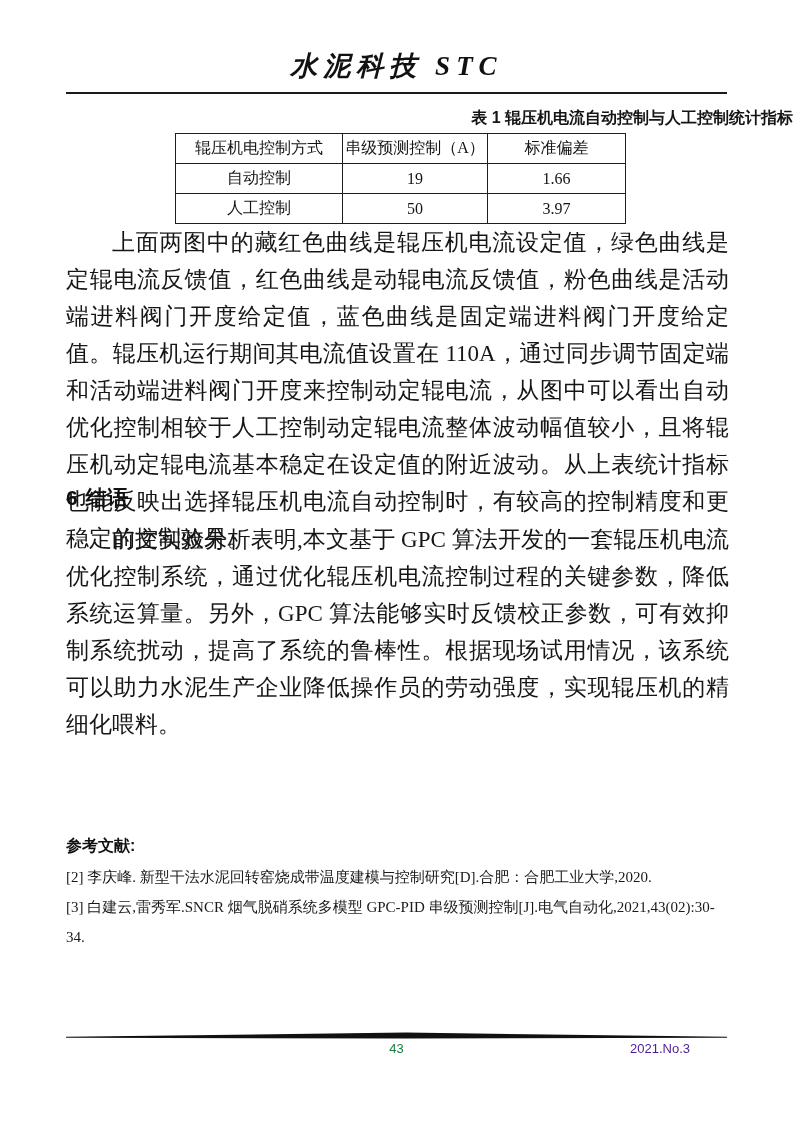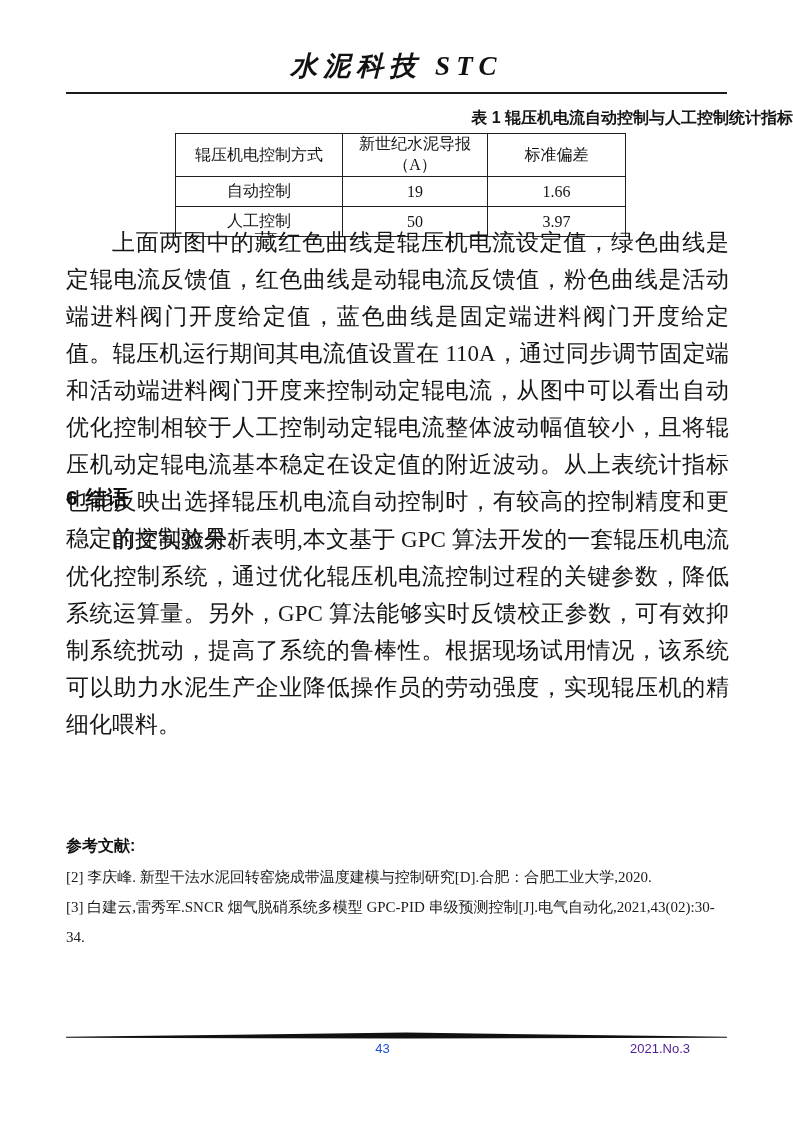--- a/index.html
+++ b/index.html
@@ -97,25 +97,25 @@
     line-height: 30px;
     color: #1a1a1a;
   }
   .footer-rule {
     position: absolute;
     top: 1032px; left: 66px;
     width: 661px; height: 8px;
   }
   .footer-page-number {
     position: absolute;
-    top: 1041px; left: 52px; width: 661px;
+    top: 1041px; left: 66px; width: 661px;
     text-align: center;
     font-family: "Liberation Sans", "DejaVu Sans", sans-serif;
     font-size: 13px;
-    color: #1d4ed8;
+    color: #15803d;
   }
   .footer-issue {
     position: absolute;
     top: 1041px; right: 103px;
     font-family: "Liberation Sans", "DejaVu Sans", sans-serif;
     font-size: 13px;
     color: #4c1d95;
   }
 </style>
 </head>
@@ -130,21 +130,21 @@
 
   <table class="stats">
     <colgroup>
         <col class="c1">
         <col class="c2">
         <col class="c3">
       </colgroup>
     <thead>
       <tr>
         <th>辊压机电控制方式</th>
-        <th>新世纪水泥导报（A）</th>
+        <th>串级预测控制（A）</th>
         <th>标准偏差</th>
       </tr>
     </thead>
     <tbody>
       <tr>
         <td>自动控制</td>
         <td>19</td>
         <td>1.66</td>
       </tr>
       <tr>

